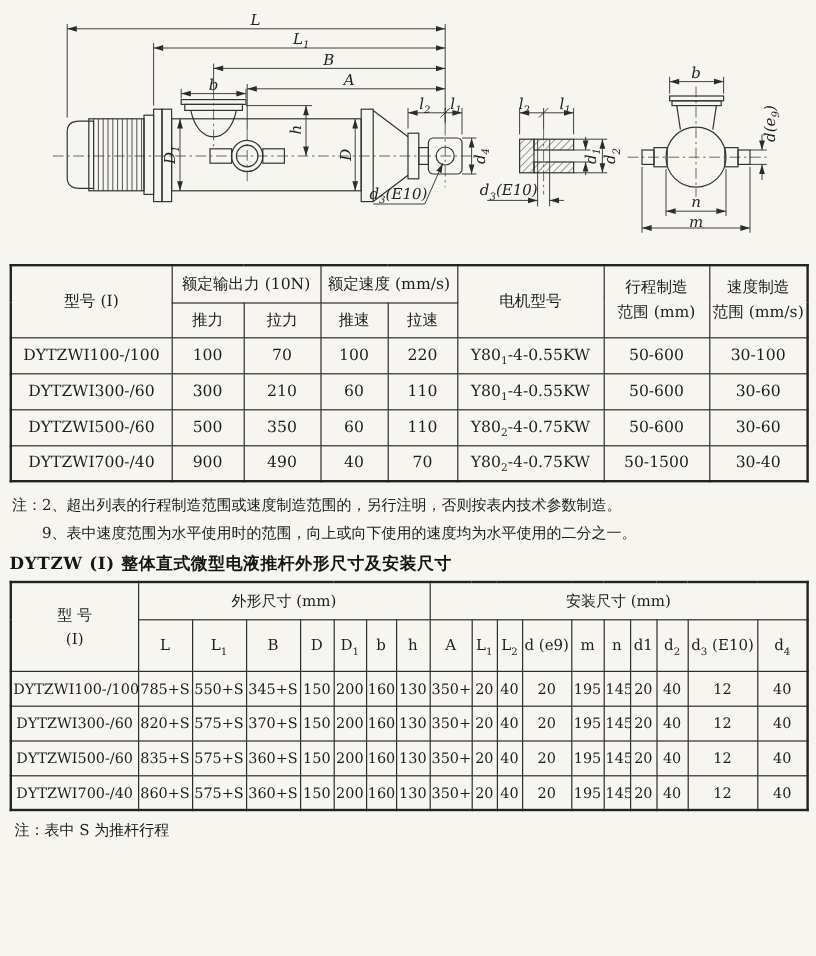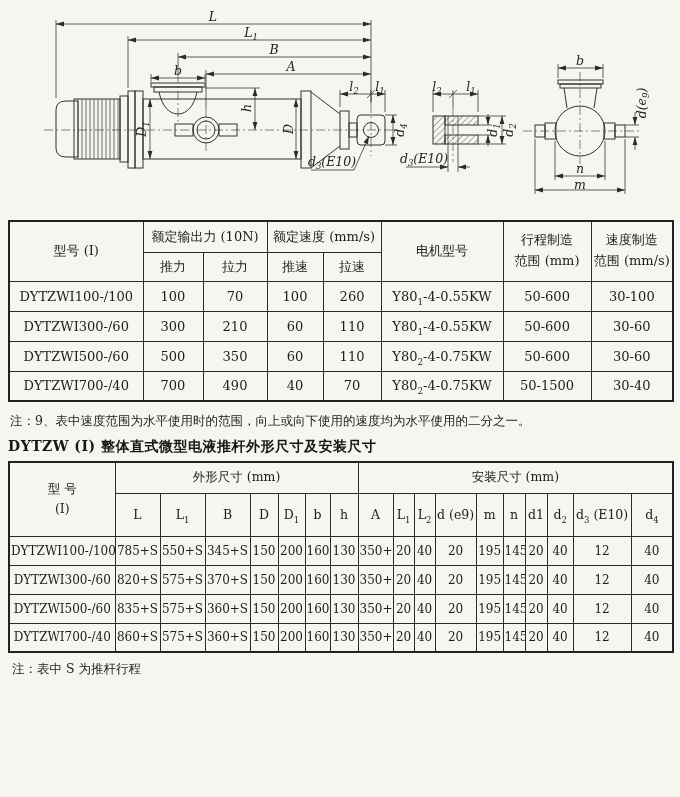--- a/index.html
+++ b/index.html
@@ -271,21 +271,21 @@
         <th>推速</th>
         <th>拉速</th>
       </tr>
     </thead>
     <tbody>
         <tr>
           <td>DYTZWI100-/100</td>
           <td>100</td>
           <td>70</td>
           <td>100</td>
-          <td>260</td>
+          <td>220</td>
           <td>Y80<sub>1</sub>-4-0.55KW</td>
           <td>50-600</td>
           <td>30-100</td>
         </tr>
         <tr>
           <td>DYTZWI300-/60</td>
           <td>300</td>
           <td>210</td>
           <td>60</td>
           <td>110</td>
@@ -298,34 +298,35 @@
           <td>500</td>
           <td>350</td>
           <td>60</td>
           <td>110</td>
           <td>Y80<sub>2</sub>-4-0.75KW</td>
           <td>50-600</td>
           <td>30-60</td>
         </tr>
         <tr>
           <td>DYTZWI700-/40</td>
-          <td>700</td>
+          <td>900</td>
           <td>490</td>
           <td>40</td>
           <td>70</td>
           <td>Y80<sub>2</sub>-4-0.75KW</td>
           <td>50-1500</td>
           <td>30-40</td>
         </tr>
       </tbody>
   </table>
 
   <div class="notes">
     <span class="notes-label">注：</span>
     <div class="notes-items">
+      <div class="note-item">2、超出列表的行程制造范围或速度制造范围的，另行注明，否则按表内技术参数制造。</div>
       <div class="note-item">9、表中速度范围为水平使用时的范围，向上或向下使用的速度均为水平使用的二分之一。</div>
     </div>
   </div>
 
   <h2 class="sec-title">DYTZW (I) 整体直式微型电液推杆外形尺寸及安装尺寸</h2>
 
   <table class="t2">
     <colgroup>
       <col style="width:106px">
         <col style="width:45px">

